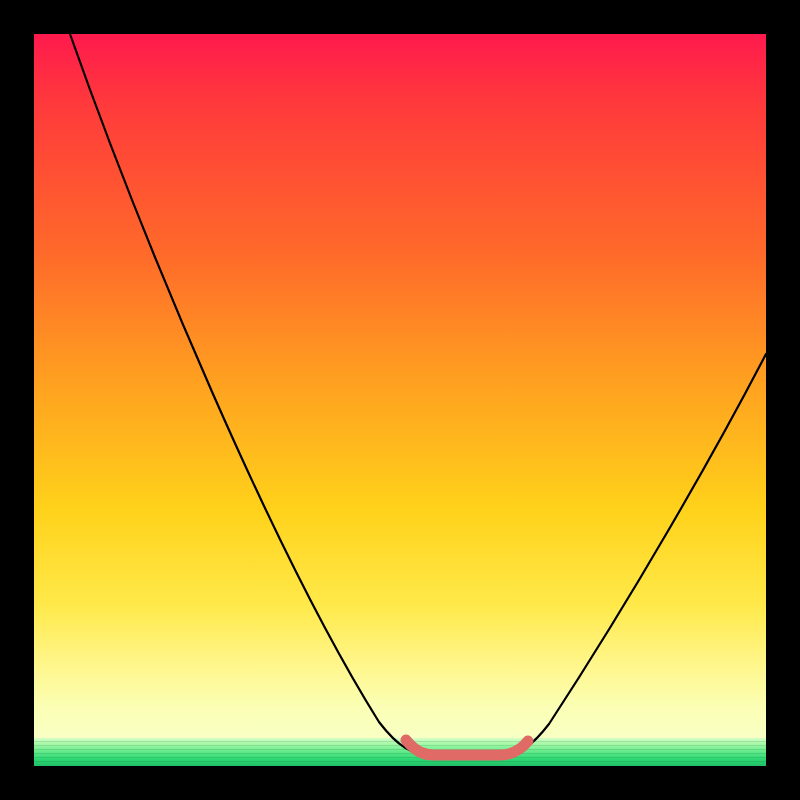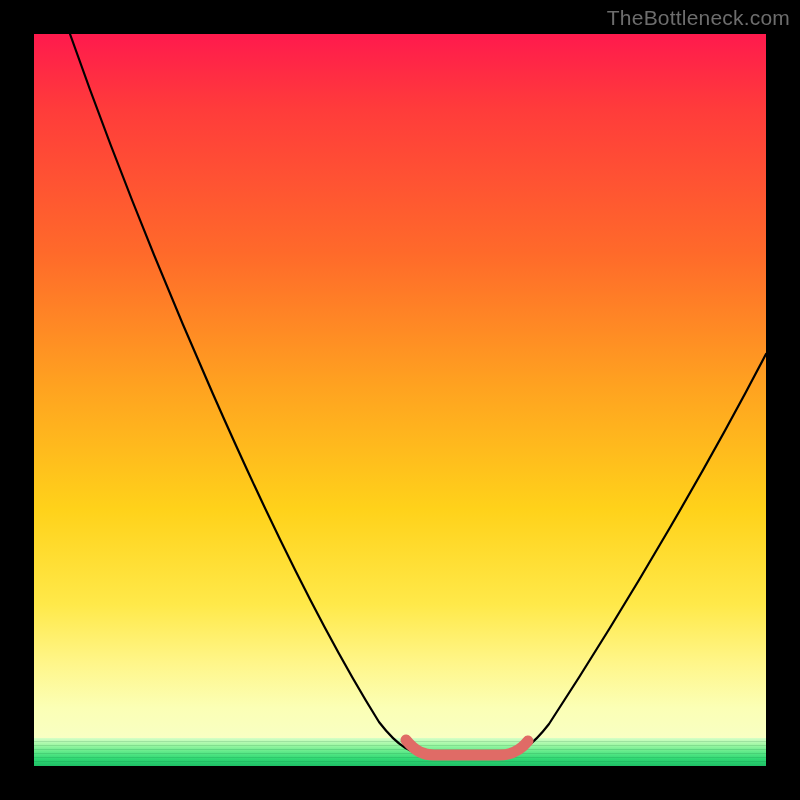--- a/index.html
+++ b/index.html
@@ -114,14 +114,13 @@
     <path d="M 470 720
              C 486 720, 498 712, 515 690
              C 600 560, 680 420, 732 320" fill="none" stroke="#000" stroke-width="2.2" stroke-linecap="round"></path>
 
     <path d="M 372 706
              C 382 718, 390 721, 400 721
              L 465 721
              C 476 721, 485 718, 494 707" fill="none" stroke="#e06b66" stroke-width="11" stroke-linecap="round"></path>
   </svg>
 
-  <div class="watermark">TheBottleneck.com</div>
 </div>
 
 </body></html>

